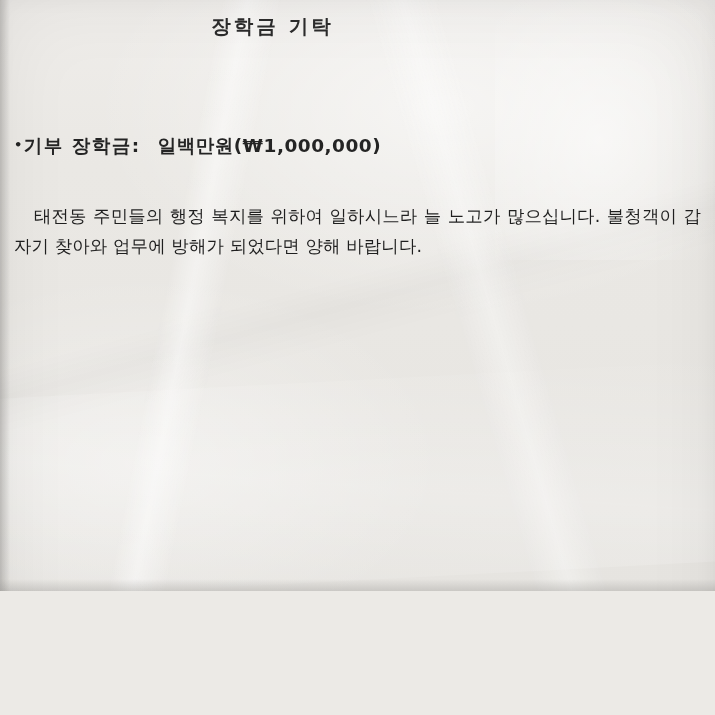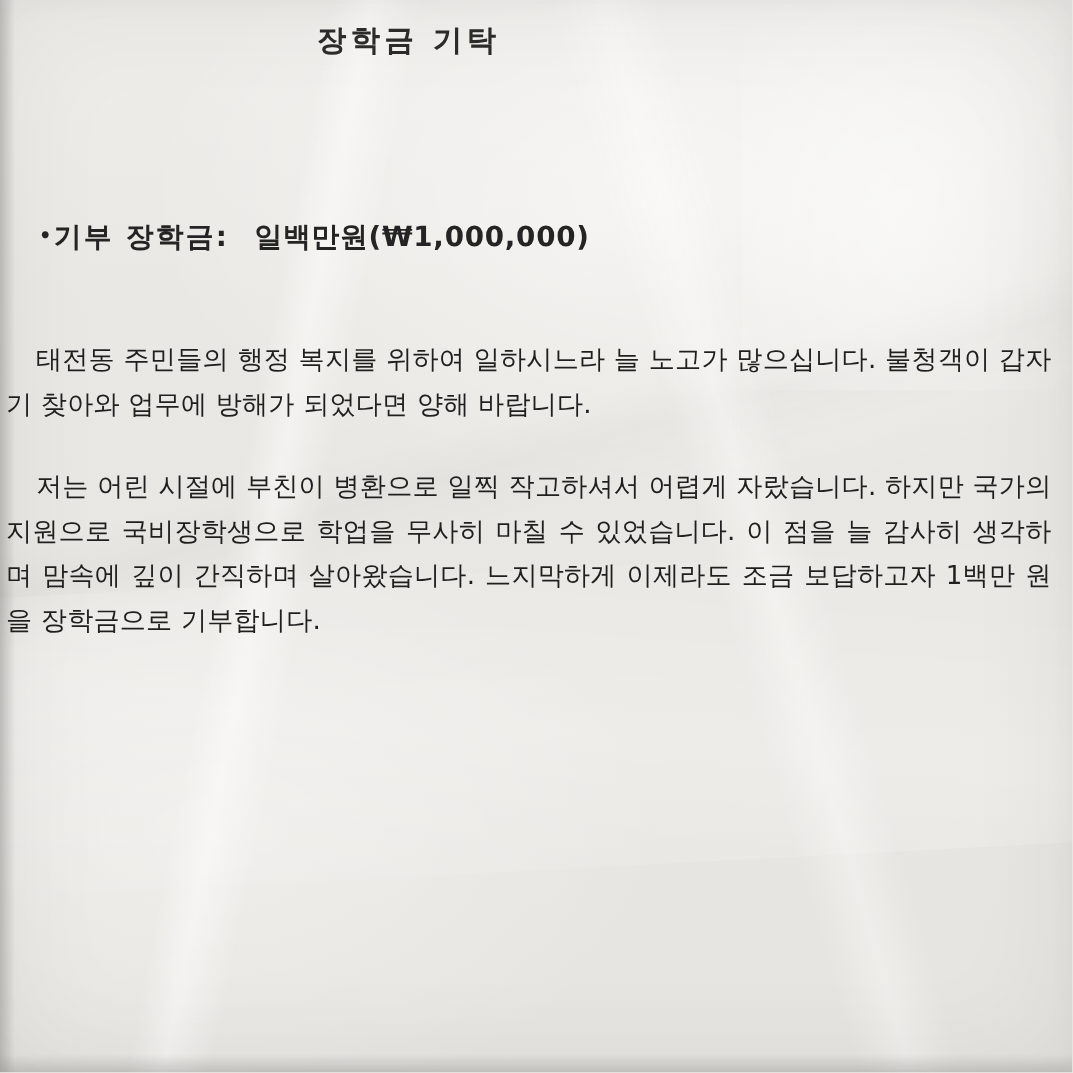--- a/index.html
+++ b/index.html
@@ -9,21 +9,21 @@
   body {
     width: 715px;
     height: 715px;
     overflow: hidden;
     background: #eceae6;
     font-family: "DejaVu Sans", sans-serif;
   }
   #page {
     position: relative;
     width: 715px;
-    height: 715px;
+    height: 591px;
     background:
       radial-gradient(ellipse 500px 300px at 62% 18%, rgba(255,255,255,0.55), rgba(255,255,255,0) 70%),
       radial-gradient(ellipse 420px 260px at 20% 78%, rgba(255,255,255,0.35), rgba(255,255,255,0) 72%),
       linear-gradient(180deg, #efedea 0%, #eae8e4 28%, #e9e7e3 55%, #e6e4e0 100%);
     overflow: hidden;
   }
   
   .crease {
     position: absolute;
     pointer-events: none;
@@ -77,21 +77,21 @@
     padding-top: 13px;
     padding-right: 170px;
     font-family: "DejaVu Sans", sans-serif;
     font-size: 19.5px;
     font-weight: 700;
     letter-spacing: 3px;
     color: #2b2b2b;
   }
 
   .amount-line {
-    margin: 12px;
+    margin: 0;
     padding-top: 93px;
     padding-left: 14px;
     font-size: 18.5px;
     font-weight: 700;
     color: #242424;
     letter-spacing: 0.5px;
     white-space: nowrap;
   }
   .amount-line .bullet {
     font-size: 13px;
@@ -100,21 +100,21 @@
   }
   .amount-line .label {
     letter-spacing: 1.5px;
   }
   .amount-line .value {
     margin-left: 17px;
     letter-spacing: 0.5px;
   }
 
   .body-block {
-    padding-left: 4px;
+    padding-left: 14px;
     padding-right: 14px;
     color: #1f1f1f;
     font-size: 17.4px;
     line-height: 29.5px;
     letter-spacing: 0.15px;
     text-align: justify;
     text-justify: inter-character;
   }
   .para {
     margin: 0;
@@ -141,21 +141,20 @@
     </div>
 
     <div class="gap-lg"></div>
 
     <div class="body-block">
 
       <p class="para">태전동 주민들의 행정 복지를 위하여 일하시느라 늘 노고가 많으십니다. 불청객이 갑자기 찾아와 업무에 방해가 되었다면 양해 바랍니다.</p>
 
       <div class="gap-md"></div>
 
-      <p class="para">저는 어린 시절에 부친이 병환으로 일찍 작고하셔서 어렵게 자랐습니다. 하지만 국가의 지원으로 국비장학생으로 학업을 무사히 마칠 수 있었습니다. 이 점을 늘 감사히 생각하며 맘속에 깊이 간직하며 살아왔습니다. 느지막하게 이제라도 조금 보답하고자 1백만 원을 장학금으로 기부합니다.</p>
 
 
 
       <div class="gap-md"></div>
 
 
     </div>
   </div>
 
   <div class="left-edge"></div>

